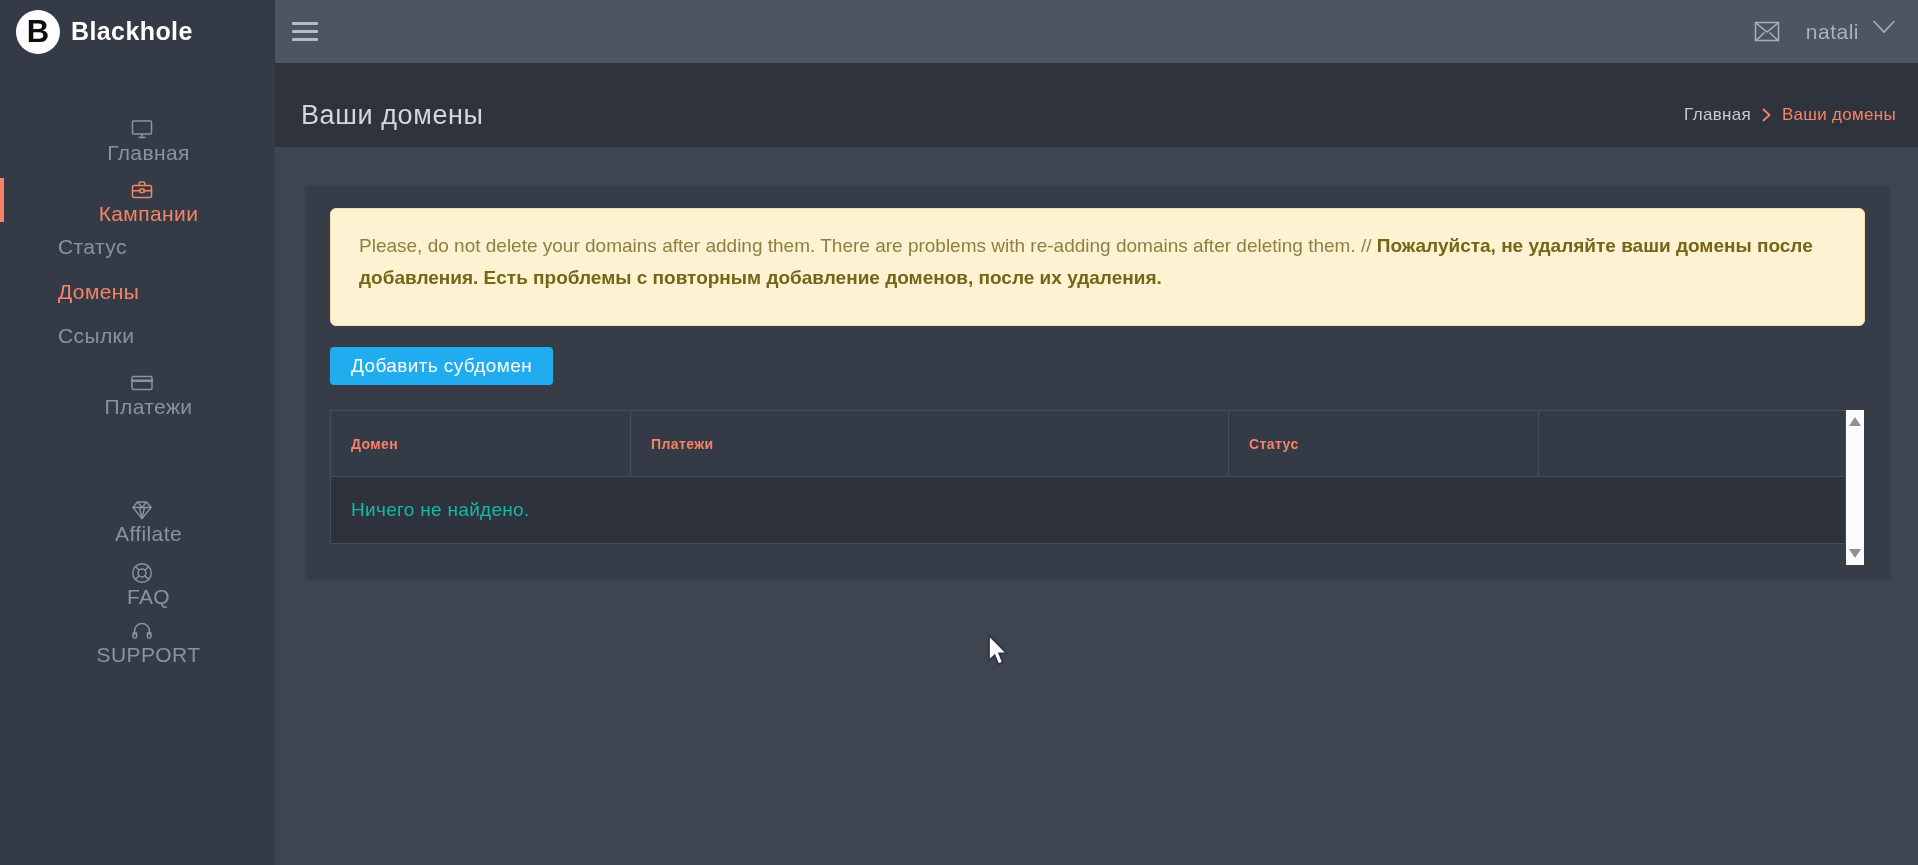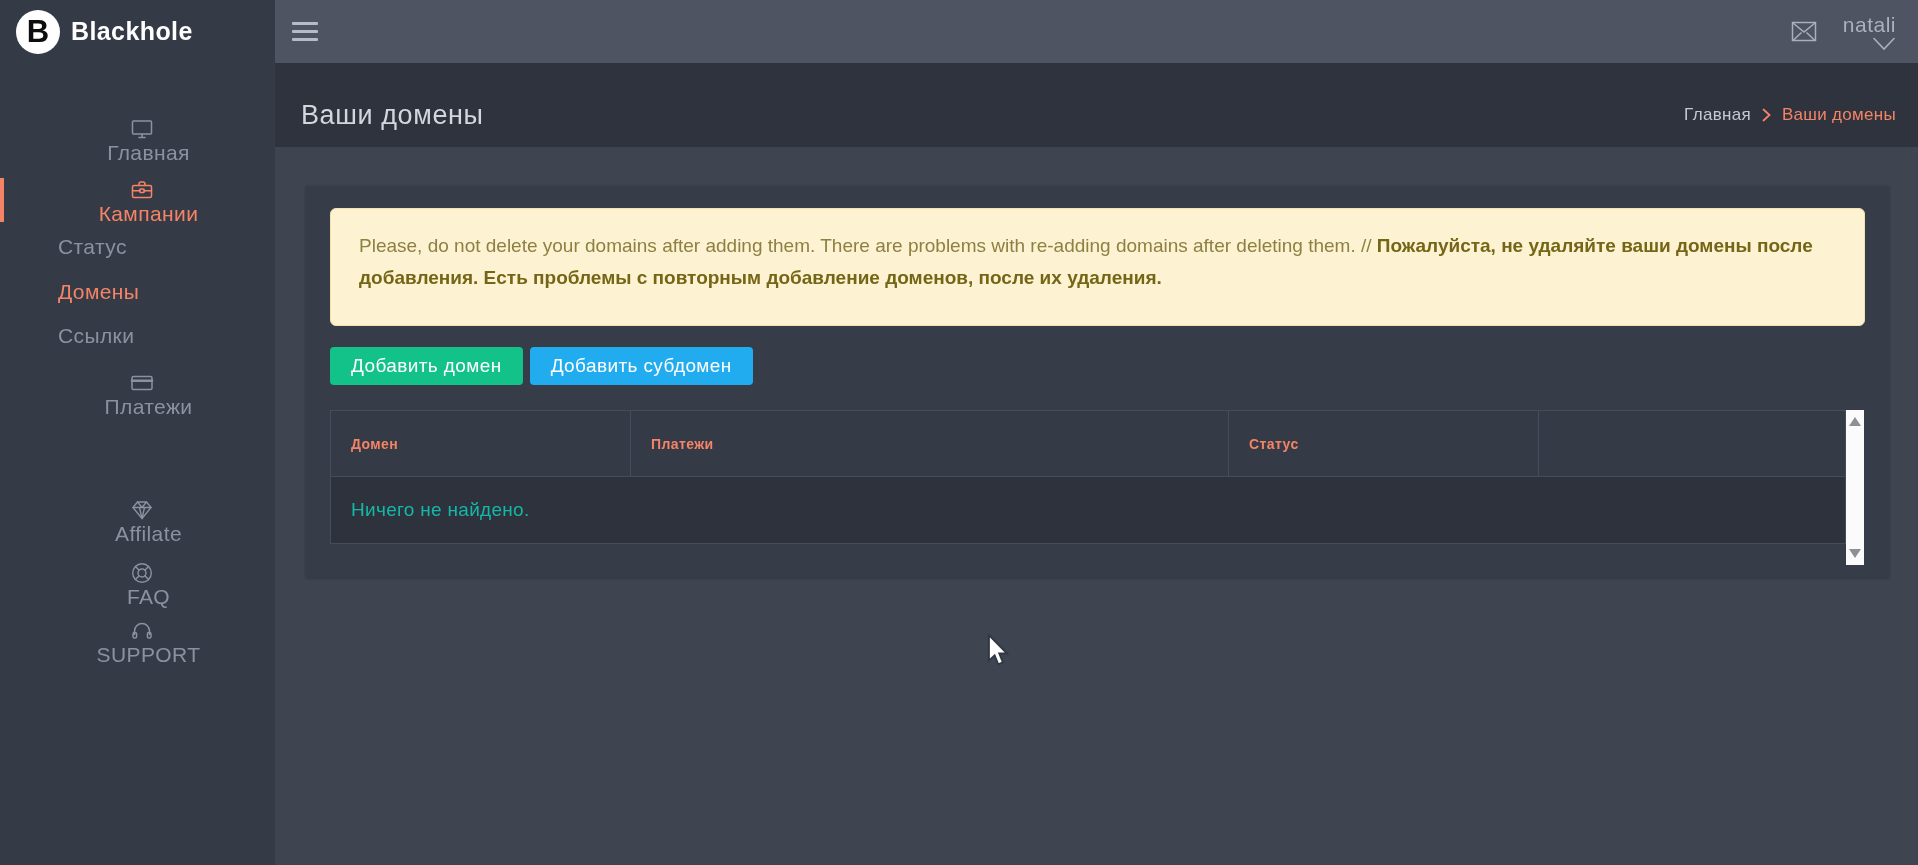--- a/index.html
+++ b/index.html
@@ -28,21 +28,21 @@
 
   
   .main { flex:1; display:flex; flex-direction:column; min-width:0; }
 
   .topbar { height:63px; background:var(--topbar_bg,#4e5461); display:flex; align-items:center;
             padding-left:17px; padding-right:22px; flex:none; }
   .hamburger { width:26px; display:flex; flex-direction:column; gap:5px; cursor:pointer; }
   .hamburger span { display:block; height:3px; background:#b6bcc7; border-radius:1px; }
   .topbar-right { margin-left:auto; display:flex; align-items:center; color:#a9b0be; }
   .mail-btn { display:flex; cursor:pointer; }
-  .user-menu { display:flex; align-items:flex-end; margin-left:26px; cursor:pointer;flex-direction:column; }
+  .user-menu { display:flex; align-items:flex-start; margin-left:26px; cursor:pointer; }
   .username { font-size:21px; letter-spacing:.5px; color:#a9b0be; }
   .user-chevron { margin-left:13px; display:flex; }
 
   .titlebar { height:84px; background:var(--titlebar_bg,#2e333d); display:flex; align-items:center;
               padding:20px 22px 0 26px; flex:none; }
   .page-title { color:#d3d7dd; font-size:27px; font-weight:400; letter-spacing:.6px; }
   .breadcrumb { margin-left:auto; display:flex; align-items:center; font-size:17px; letter-spacing:.3px; }
   .bc-home { color:#c3c9d3; cursor:pointer; }
   .bc-sep { display:flex; margin:0 11px; }
   .bc-current { color:var(--accent,#f58466); }
@@ -211,21 +211,20 @@
     </div>
 
     <div class="content">
       <div class="card">
 
         <div class="alert">
           <span>Please, do not delete your domains after adding them. There are problems with re-adding domains after deleting them. // </span><b>Пожалуйста, не удаляйте ваши домены после добавления. Есть проблемы с повторным добавление доменов, после их удаления.</b>
         </div>
 
         <div class="btn-row">
-          <button class="btn btn-green">Добавить домен</button>
           <button class="btn btn-blue">Добавить субдомен</button>
         </div>
 
         <div class="table-wrap">
           <table>
             <colgroup>
               <col style="width:300px">
                 <col style="width:598px">
                 <col style="width:310px">
                 <col style="width:307px">

